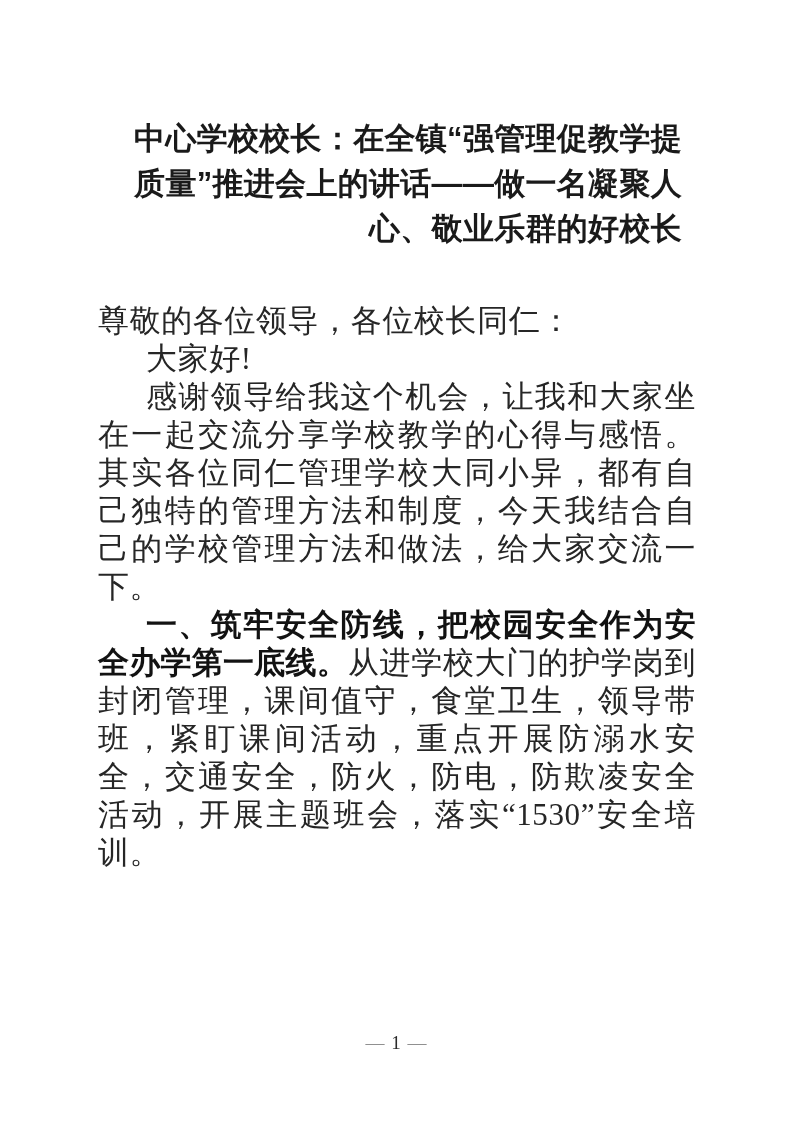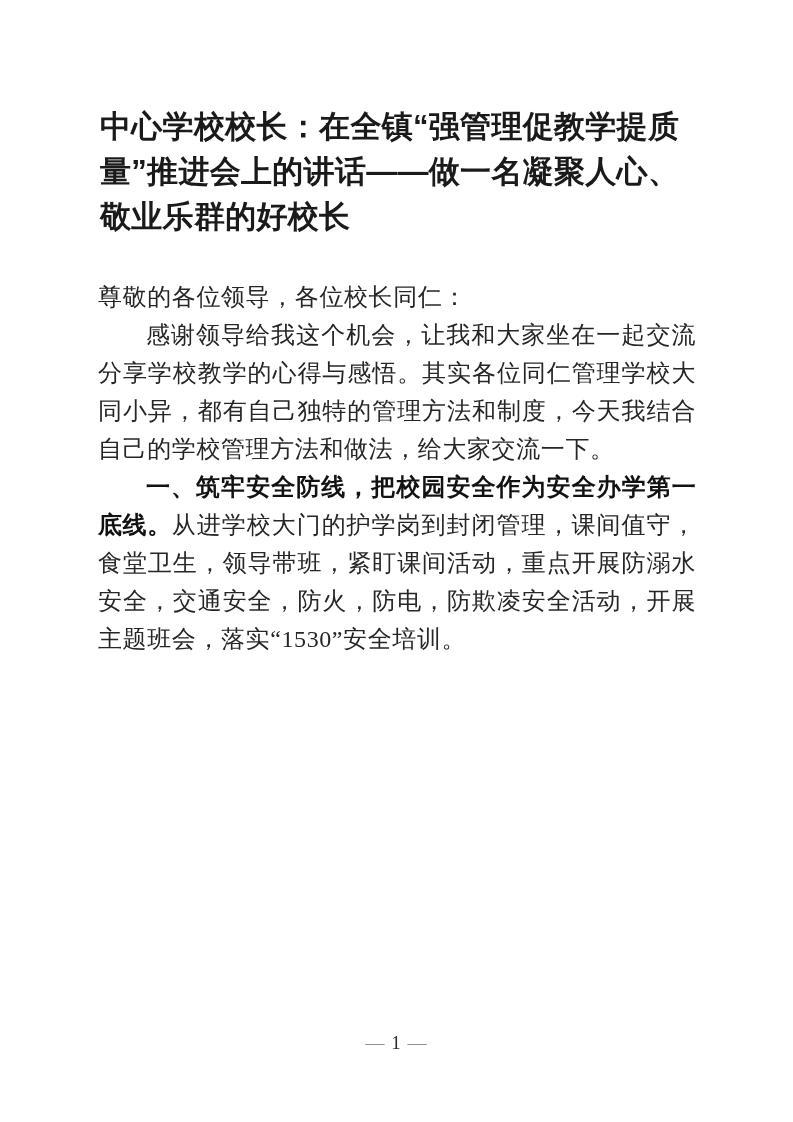--- a/index.html
+++ b/index.html
@@ -30,30 +30,30 @@
     width: 598px;
   }
 
   
   .doc-title {
     font-family: "Liberation Sans", "DejaVu Sans", sans-serif;
     font-weight: bold;
     font-size: 31px;
     line-height: 45px;
     color: #1a1a1a;
-    text-align: left;
+    text-align: right;
     letter-spacing: 0.3px;
-    margin: 0;
+    margin: 12px;
     padding: 0 2px;
   }
 
   
   .para {
     font-family: "Liberation Serif", "DejaVu Serif", serif;
-    font-size: 24px;
+    font-size: 31px;
     line-height: 38px;
     color: #262626;
     text-align: justify;
     text-justify: inter-ideograph;
     margin: 0;
     letter-spacing: 0.6px;
   }
   .para.indent {
     text-indent: 48px;
   }
@@ -92,20 +92,21 @@
 <div class="page">
 
   <div class="page-body">
 
     <h1 class="doc-title">中心学校校长：在全镇“强管理促教学提质量”推进会上的讲话——做一名凝聚人心、敬业乐群的好校长</h1>
 
     <div class="gap-title-body"></div>
 
     <p class="para salutation">尊敬的各位领导，各位校长同仁：</p>
 
+    <p class="para indent">大家好!</p>
 
     <p class="para indent">感谢领导给我这个机会，让我和大家坐在一起交流分享学校教学的心得与感悟。其实各位同仁管理学校大同小异，都有自己独特的管理方法和制度，今天我结合自己的学校管理方法和做法，给大家交流一下。</p>
 
 
 
     <p class="para indent"><span class="lead">一、筑牢安全防线，把校园安全作为安全办学第一底线。</span><span>从进学校大门的护学岗到封闭管理，课间值守，食堂卫生，领导带班，紧盯课间活动，重点开展防溺水安全，交通安全，防火，防电，防欺凌安全活动，开展主题班会，落实“1530”安全培训。</span></p>
 
 
   </div>
 

